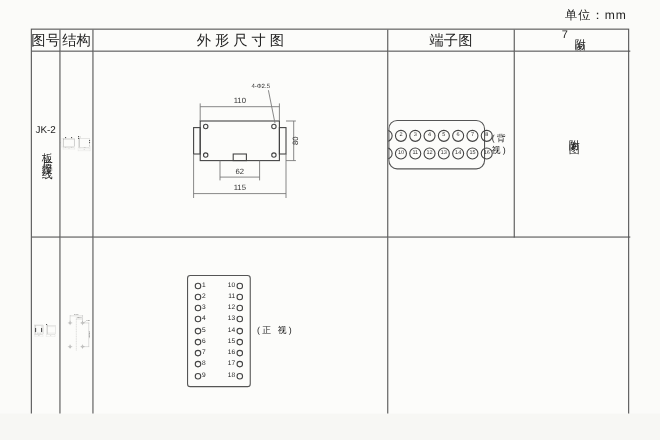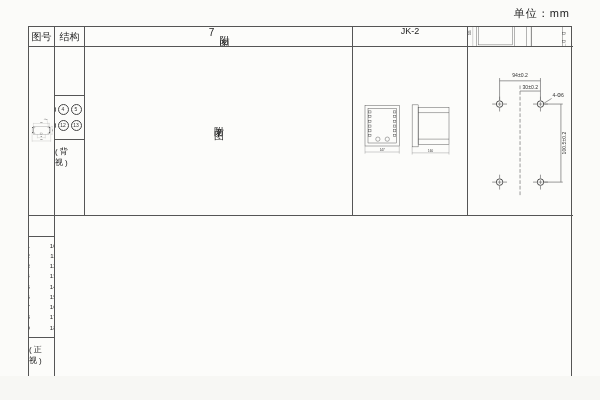--- a/index.html
+++ b/index.html
@@ -20,31 +20,31 @@
     background:#fcfcfa;
   }
   .c {
     border-right:1px solid #555; border-bottom:1px solid #555;
     box-sizing:border-box;
     display:flex; align-items:center; justify-content:center;
     overflow:hidden; position:relative;
   }
   .c:nth-child(5n) { border-right:none; }
   .c:nth-child(n+11) { border-bottom:none; }
-  .hd { font-size:10px; white-space:nowrap; }
+  .hd { font-size:13px; white-space:nowrap; }
   .vtext { writing-mode:vertical-rl; text-orientation:upright; font-size:10px; letter-spacing:5px; }
   .structcell { flex-direction:column; gap:7px; }
   .model { font-size:9px; }
   svg { display:block; }
   .draw { stroke:#444; fill:none; stroke-width:1; }
   .dims { stroke:#777; fill:none; stroke-width:0.8; }
   svg text { font-family:"Liberation Sans",sans-serif; font-size:7px; fill:#333; stroke:none; }
   svg text.sm { font-size:5.5px; }
   
-  .termcell { flex-direction:column; gap:6px; }
+  .termcell { flex-direction:row; gap:6px; }
   .tbox1 {
     width:88px; border:1px solid #555; border-radius:8px;
     padding:8px 3px; display:flex; flex-direction:column; gap:5px; box-sizing:border-box;
   }
   .trow { display:flex; justify-content:center; gap:2px; }
   .cn {
     width:9px; height:9px; border:1px solid #444; border-radius:50%;
     font-size:5px; line-height:9px; text-align:center; color:#333;
     flex:0 0 auto;
   }
@@ -62,20 +62,22 @@
 </head>
 <body>
 
 <div class="page">
   <div class="unit">单位：mm</div>
 
   <div class="tbl">
 
     <div class="c hd">图号</div>
     <div class="c hd">结构</div>
+    <div class="c hd">外 形 尺 寸 图</div>
+    <div class="c hd">端子图</div>
 
     <div class="c">
       <div class="vtext">附图7</div>
     </div>
 
     <div class="c structcell">
       <div class="model">JK-2</div>
       <div class="vtext">板后接线</div>
     </div>
 

